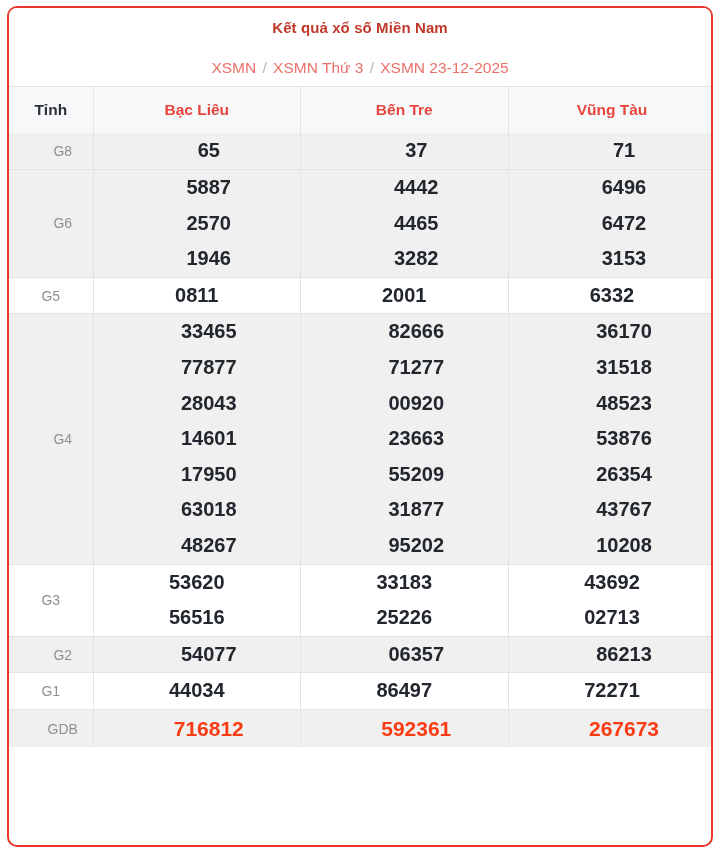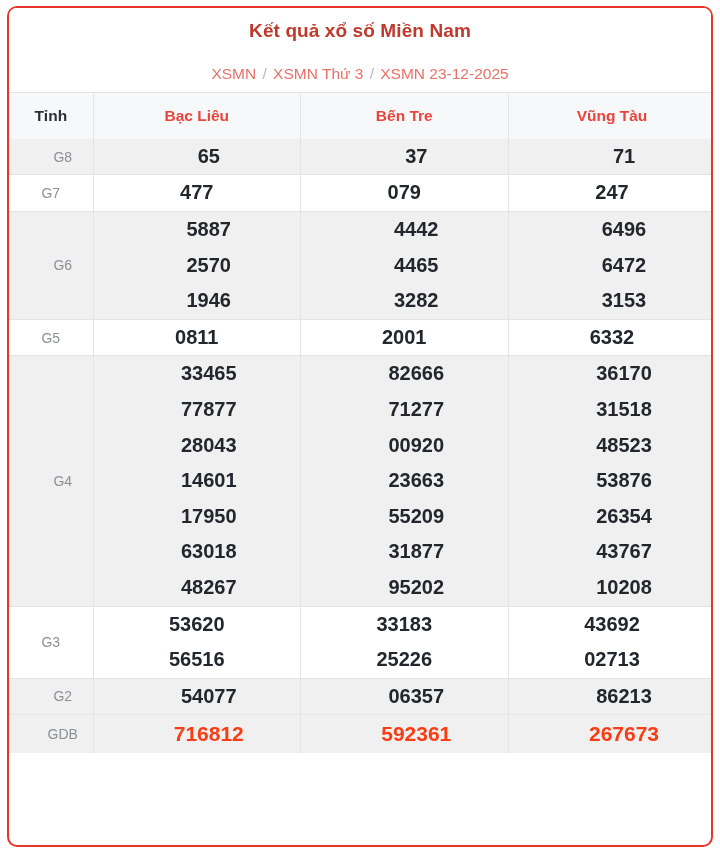--- a/index.html
+++ b/index.html
@@ -28,21 +28,21 @@
   }
 
   
   .card-header {
     padding: 10px 0 8px 0;
     text-align: center;
     background: #ffffff;
   }
   .page-title {
     margin: 0;
-    font-size: 19px;
+    font-size: 15px;
     font-weight: bold;
     color: #c0392b;
     letter-spacing: 0.1px;
     line-height: 1.35;
   }
   .breadcrumb {
     margin-top: 20px;
     font-size: 15.5px;
     line-height: 1.3;
     color: #ea7068;
@@ -158,32 +158,20 @@
           <td class="prize-values">
             <span class="num">65</span>
           </td>
           <td class="prize-values">
             <span class="num">37</span>
           </td>
           <td class="prize-values">
             <span class="num">71</span>
           </td>
         </tr>
-        <tr class="row-plain">
-          <td class="prize-label">G7</td>
-          <td class="prize-values">
-            <span class="num">477</span>
-          </td>
-          <td class="prize-values">
-            <span class="num">079</span>
-          </td>
-          <td class="prize-values">
-            <span class="num">247</span>
-          </td>
-        </tr>
         <tr class="row-shaded">
           <td class="prize-label">G6</td>
           <td class="prize-values">
             <span class="num">5887</span>
             <span class="num">2570</span>
             <span class="num">1946</span>
           </td>
           <td class="prize-values">
             <span class="num">4442</span>
             <span class="num">4465</span>
@@ -257,20 +245,32 @@
           <td class="prize-values">
             <span class="num">54077</span>
           </td>
           <td class="prize-values">
             <span class="num">06357</span>
           </td>
           <td class="prize-values">
             <span class="num">86213</span>
           </td>
         </tr>
+        <tr class="row-plain">
+          <td class="prize-label">G1</td>
+          <td class="prize-values">
+            <span class="num">44034</span>
+          </td>
+          <td class="prize-values">
+            <span class="num">86497</span>
+          </td>
+          <td class="prize-values">
+            <span class="num">72271</span>
+          </td>
+        </tr>
         <tr class="row-shaded row-last row-special">
           <td class="prize-label">GDB</td>
           <td class="prize-values">
             <span class="num">716812</span>
           </td>
           <td class="prize-values">
             <span class="num">592361</span>
           </td>
           <td class="prize-values">
             <span class="num">267673</span>

